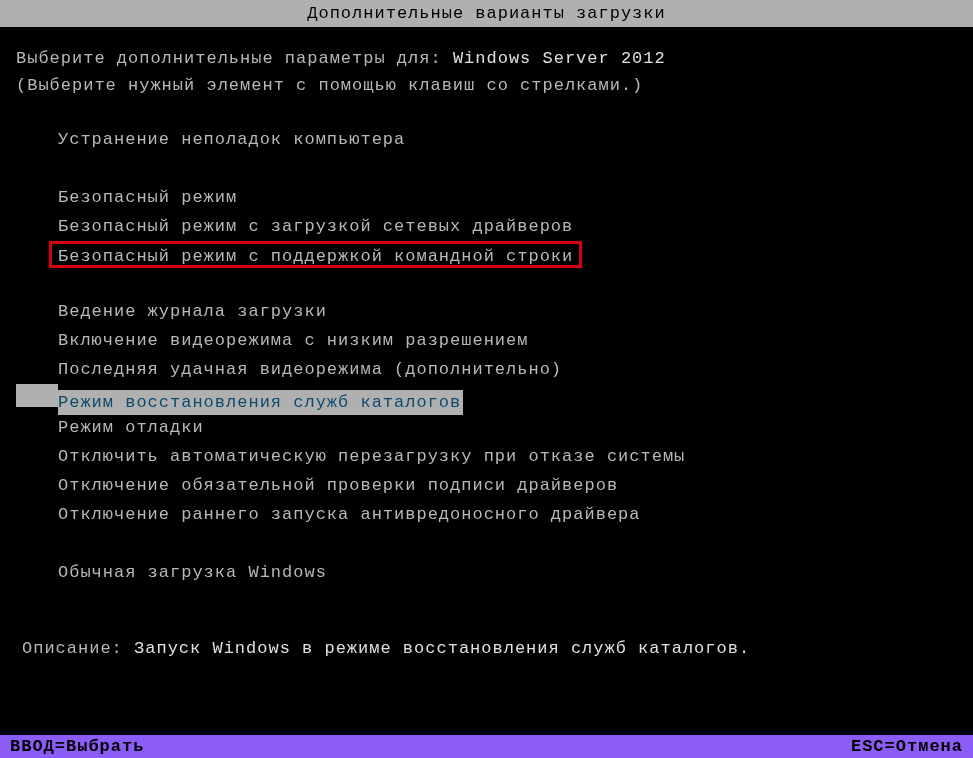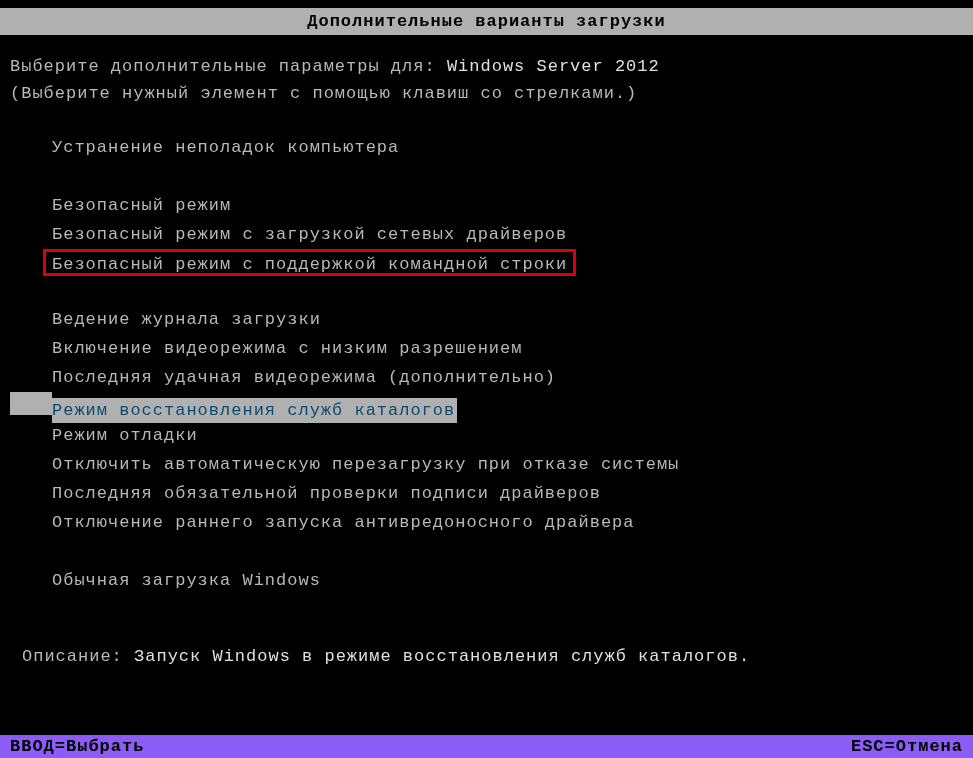--- a/index.html
+++ b/index.html
@@ -11,25 +11,25 @@
     font-size: 17px;
     color: #b8b8b8;
     overflow: hidden;
     letter-spacing: 1px;
   }
   .title-bar {
     background: #b0b0b0;
     color: #000000;
     text-align: center;
     padding: 4px 0;
-    font-weight: bold;
-    margin-top: 8px;
+    font-weight: normal;
+    margin-top: 0;
   }
   .content {
-    padding: 22px 10px;
+    padding: 22px 16px;
   }
   .prompt-line {
     margin-bottom: 8px;
   }
   .os-name {
     color: #e0e0e0;
   }
   .instruction-line {
     margin-bottom: 30px;
   }
@@ -103,21 +103,21 @@
     <div class="menu-item">Безопасный режим с загрузкой сетевых драйверов</div>
     <div><div class="menu-item highlighted">Безопасный режим с поддержкой командной строки</div></div>
     <div class="spacer"></div>
 
     <div class="menu-item">Ведение журнала загрузки</div>
     <div class="menu-item">Включение видеорежима с низким разрешением</div>
     <div class="menu-item">Последняя удачная видеорежима (дополнительно)</div>
     <div class="menu-item selected"><span class="selected-wrapper-left"></span><span>Режим восстановления служб каталогов</span></div>
     <div class="menu-item">Режим отладки</div>
     <div class="menu-item">Отключить автоматическую перезагрузку при отказе системы</div>
-    <div class="menu-item">Последняя обязательной проверки подписи драйверов</div>
+    <div class="menu-item">Отключение обязательной проверки подписи драйверов</div>
     <div class="menu-item">Отключение раннего запуска антивредоносного драйвера</div>
     <div class="spacer"></div>
 
     <div class="menu-item">Обычная загрузка Windows</div>
   </div>
 </div>
 
 <div class="description-row">
   <span class="desc-label">Описание:</span>
   <span class="desc-text">Запуск Windows в режиме восстановления служб каталогов.</span>

